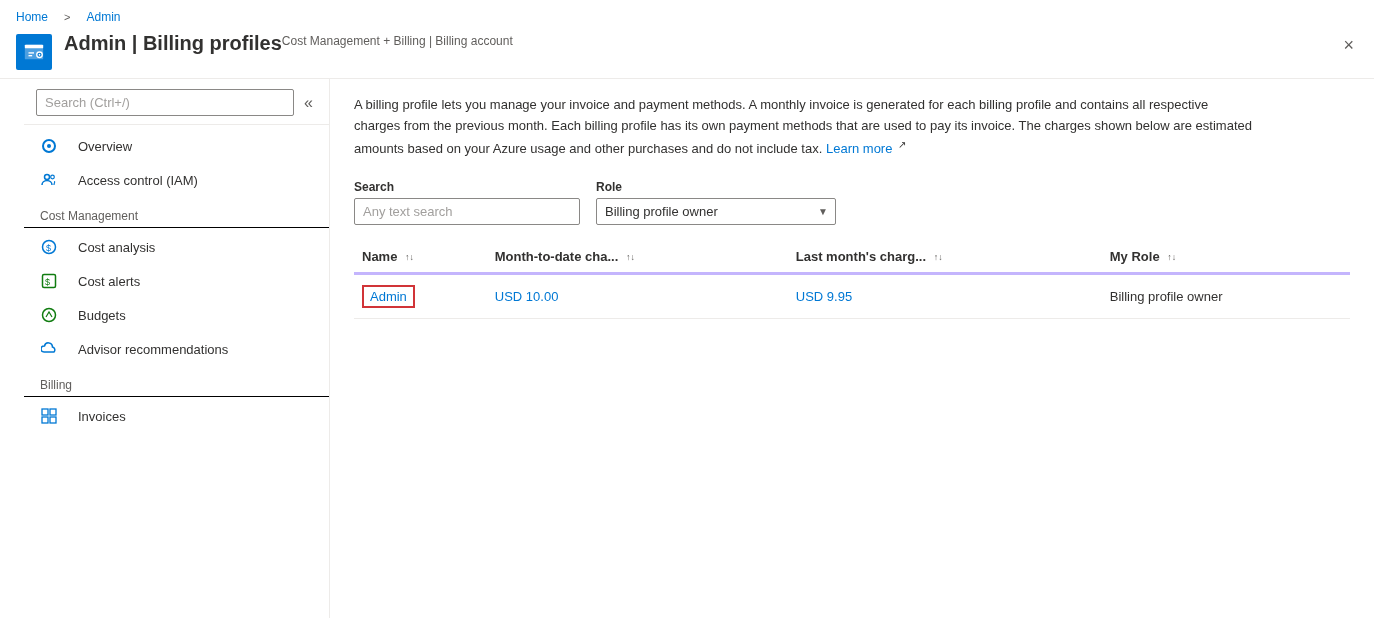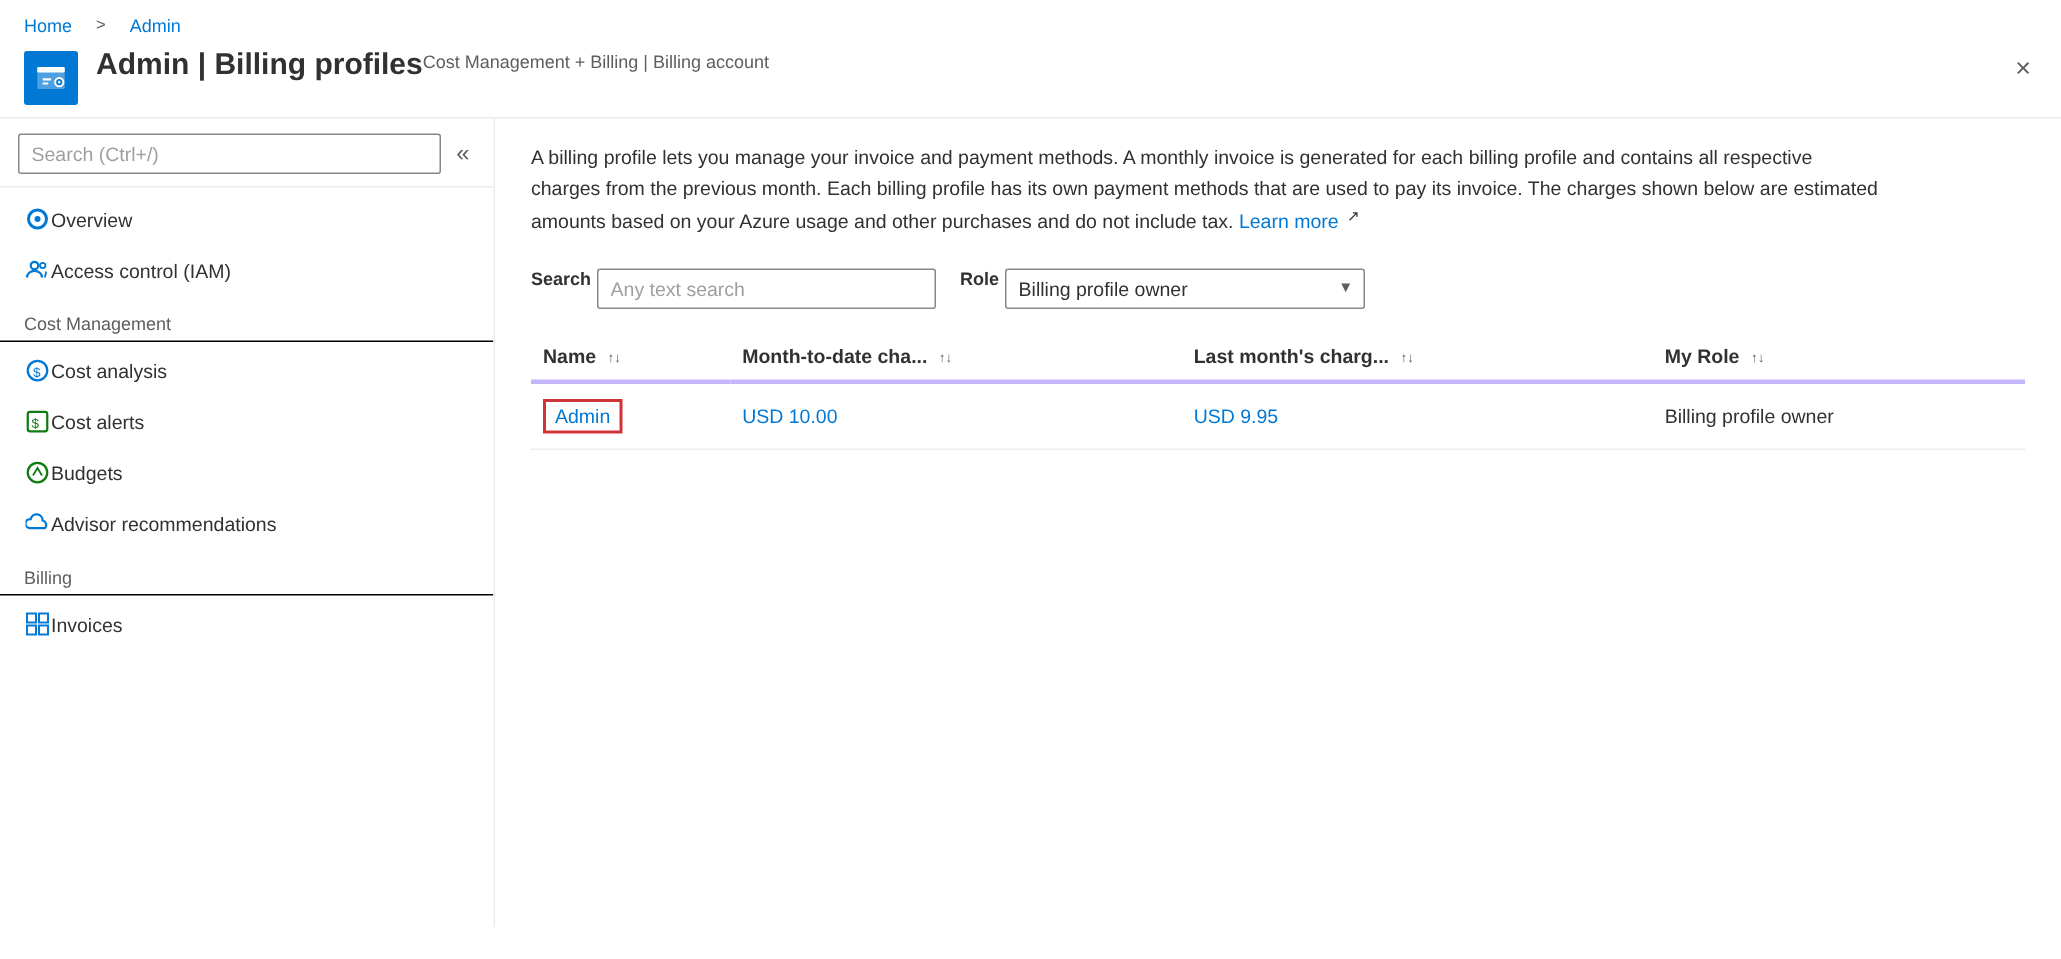--- a/index.html
+++ b/index.html
@@ -60,20 +60,21 @@
 
     
     .sidebar {
       width: 330px;
       flex-shrink: 0;
       border-right: 1px solid #edebe9;
       display: flex;
       flex-direction: column;
       overflow: hidden;
       position: relative;
+      padding-left: 24px;
     }
     .sidebar-search {
       padding: 10px 12px 8px 12px;
       display: flex;
       align-items: center;
       gap: 6px;
       border-bottom: 1px solid #edebe9;
     }
     .sidebar-search input {
       flex: 1;
@@ -91,21 +92,21 @@
       flex-shrink: 0;
     }
     .sidebar-content {
       overflow-y: auto;
       flex: 1;
       padding: 4px 0;
     }
     .sidebar-item {
       display: flex;
       align-items: center;
-      gap: 0;
+      gap: 20px;
       padding: 8px 16px;
       cursor: pointer;
       font-size: 13px;
       color: #323130;
     }
     .sidebar-item .item-icon { width: 18px; height: 18px; flex-shrink: 0; display: flex; align-items: center; justify-content: center; }
     .sidebar-section-label {
       padding: 12px 16px 4px 16px;
       font-size: 12px;
       font-weight: 400;
@@ -130,21 +131,21 @@
     }
     .description-text a { color: #0078d4; text-decoration: none; }
 
     
     .filter-row {
       display: flex;
       gap: 16px;
       margin-bottom: 16px;
       align-items: flex-end;
     }
-    .filter-group { display: flex; gap: 4px; }
+    .filter-group { display: flex; flex-direction: column; gap: 4px; }
     .filter-label { font-size: 12px; font-weight: 600; color: #323130; }
     .filter-input {
       border: 1px solid #8a8886;
       border-radius: 2px;
       padding: 5px 8px;
       font-size: 13px;
       width: 226px;
       outline: none;
       color: #a19f9d;
     }

